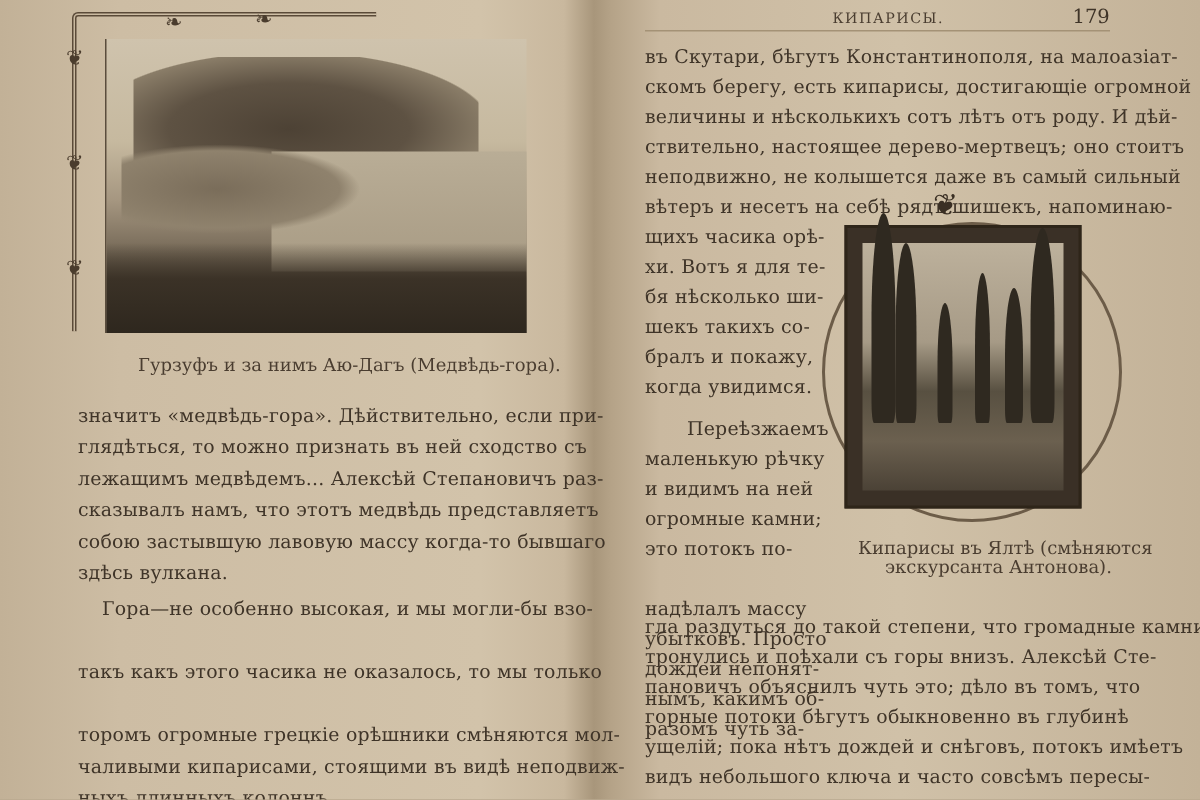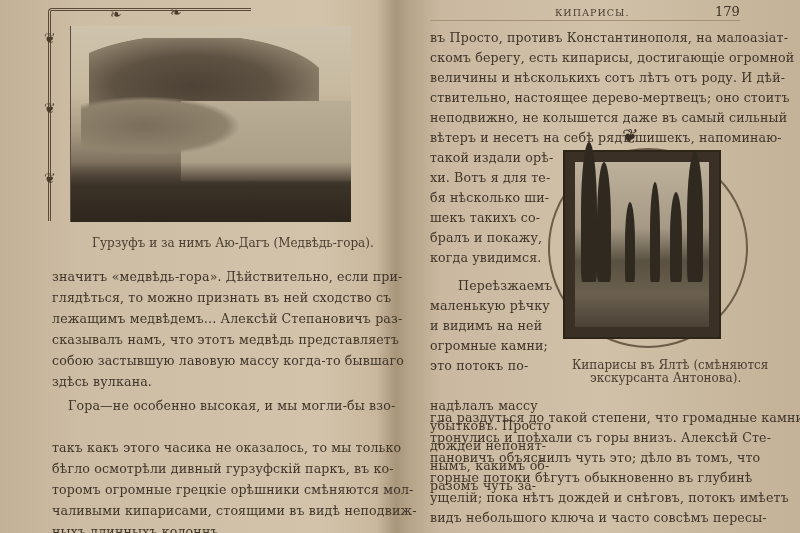--- a/index.html
+++ b/index.html
@@ -90,39 +90,38 @@
     <div class="caption" style="left:92px;top:236px">Гурзуфъ и за нимъ Аю-Дагъ (Медвѣдь-гора).</div>
 
     <div class="text-line" style="left:52px;top:269px">значитъ «медвѣдь-гора». Дѣйствительно, если при-</div>
     <div class="text-line" style="left:52px;top:290px">глядѣться, то можно признать въ ней сходство съ</div>
     <div class="text-line" style="left:52px;top:311px">лежащимъ медвѣдемъ... Алексѣй Степановичъ раз-</div>
     <div class="text-line" style="left:52px;top:332px">сказывалъ намъ, что этотъ медвѣдь представляетъ</div>
     <div class="text-line" style="left:52px;top:353px">собою застывшую лавовую массу когда-то бывшаго</div>
     <div class="text-line" style="left:52px;top:374px">здѣсь вулкана.</div>
     <div class="text-line" style="left:68px;top:398px">Гора—не особенно высокая, и мы могли-бы взо-</div>
     <div class="text-line" style="left:52px;top:440px">такъ какъ этого часика не оказалось, то мы только</div>
-    <div class="text-line" style="left:52px;top:461px">бѣгло осмотрѣли дивный гурзуфскій паркъ, въ ко-</div>
     <div class="text-line" style="left:52px;top:482px">торомъ огромные грецкіе орѣшники смѣняются мол-</div>
     <div class="text-line" style="left:52px;top:503px">чаливыми кипарисами, стоящими въ видѣ неподвиж-</div>
     <div class="text-line" style="left:52px;top:524px">ныхъ длинныхъ колоннъ.</div>
   </div>
 
   <div class="page page-right">
     <div class="header-title">КИПАРИСЫ.</div>
     <div class="header-page">179</div>
     <div class="header-rule"></div>
 
-    <div class="text-line" style="left:30px;top:30px">въ Просто, противъ Константинополя, на малоазіат-</div>
+    <div class="text-line" style="left:30px;top:30px">въ Скутари, бѣгутъ Константинополя, на малоазіат-</div>
     <div class="text-line" style="left:30px;top:50px">скомъ берегу, есть кипарисы, достигающіе огромной</div>
     <div class="text-line" style="left:30px;top:70px">величины и нѣсколькихъ сотъ лѣтъ отъ роду. И дѣй-</div>
     <div class="text-line" style="left:30px;top:90px">ствительно, настоящее дерево-мертвецъ; оно стоитъ</div>
     <div class="text-line" style="left:30px;top:110px">неподвижно, не колышется даже въ самый сильный</div>
     <div class="text-line" style="left:30px;top:130px">вѣтеръ и несетъ на себѣ рядъ шишекъ, напоминаю-</div>
 
-    <div class="text-line" style="left:30px;top:150px">такой издали орѣ-</div>
+    <div class="text-line" style="left:30px;top:150px">щихъ часика орѣ-</div>
     <div class="text-line" style="left:30px;top:170px">хи. Вотъ я для те-</div>
     <div class="text-line" style="left:30px;top:190px">бя нѣсколько ши-</div>
     <div class="text-line" style="left:30px;top:210px">шекъ такихъ со-</div>
     <div class="text-line" style="left:30px;top:230px">бралъ и покажу,</div>
     <div class="text-line" style="left:30px;top:250px">когда увидимся.</div>
     <div class="text-line" style="left:58px;top:278px">Переѣзжаемъ</div>
     <div class="text-line" style="left:30px;top:298px">маленькую рѣчку</div>
     <div class="text-line" style="left:30px;top:318px">и видимъ на ней</div>
     <div class="text-line" style="left:30px;top:338px">огромные камни;</div>
     <div class="text-line" style="left:30px;top:358px">это потокъ по-</div>

